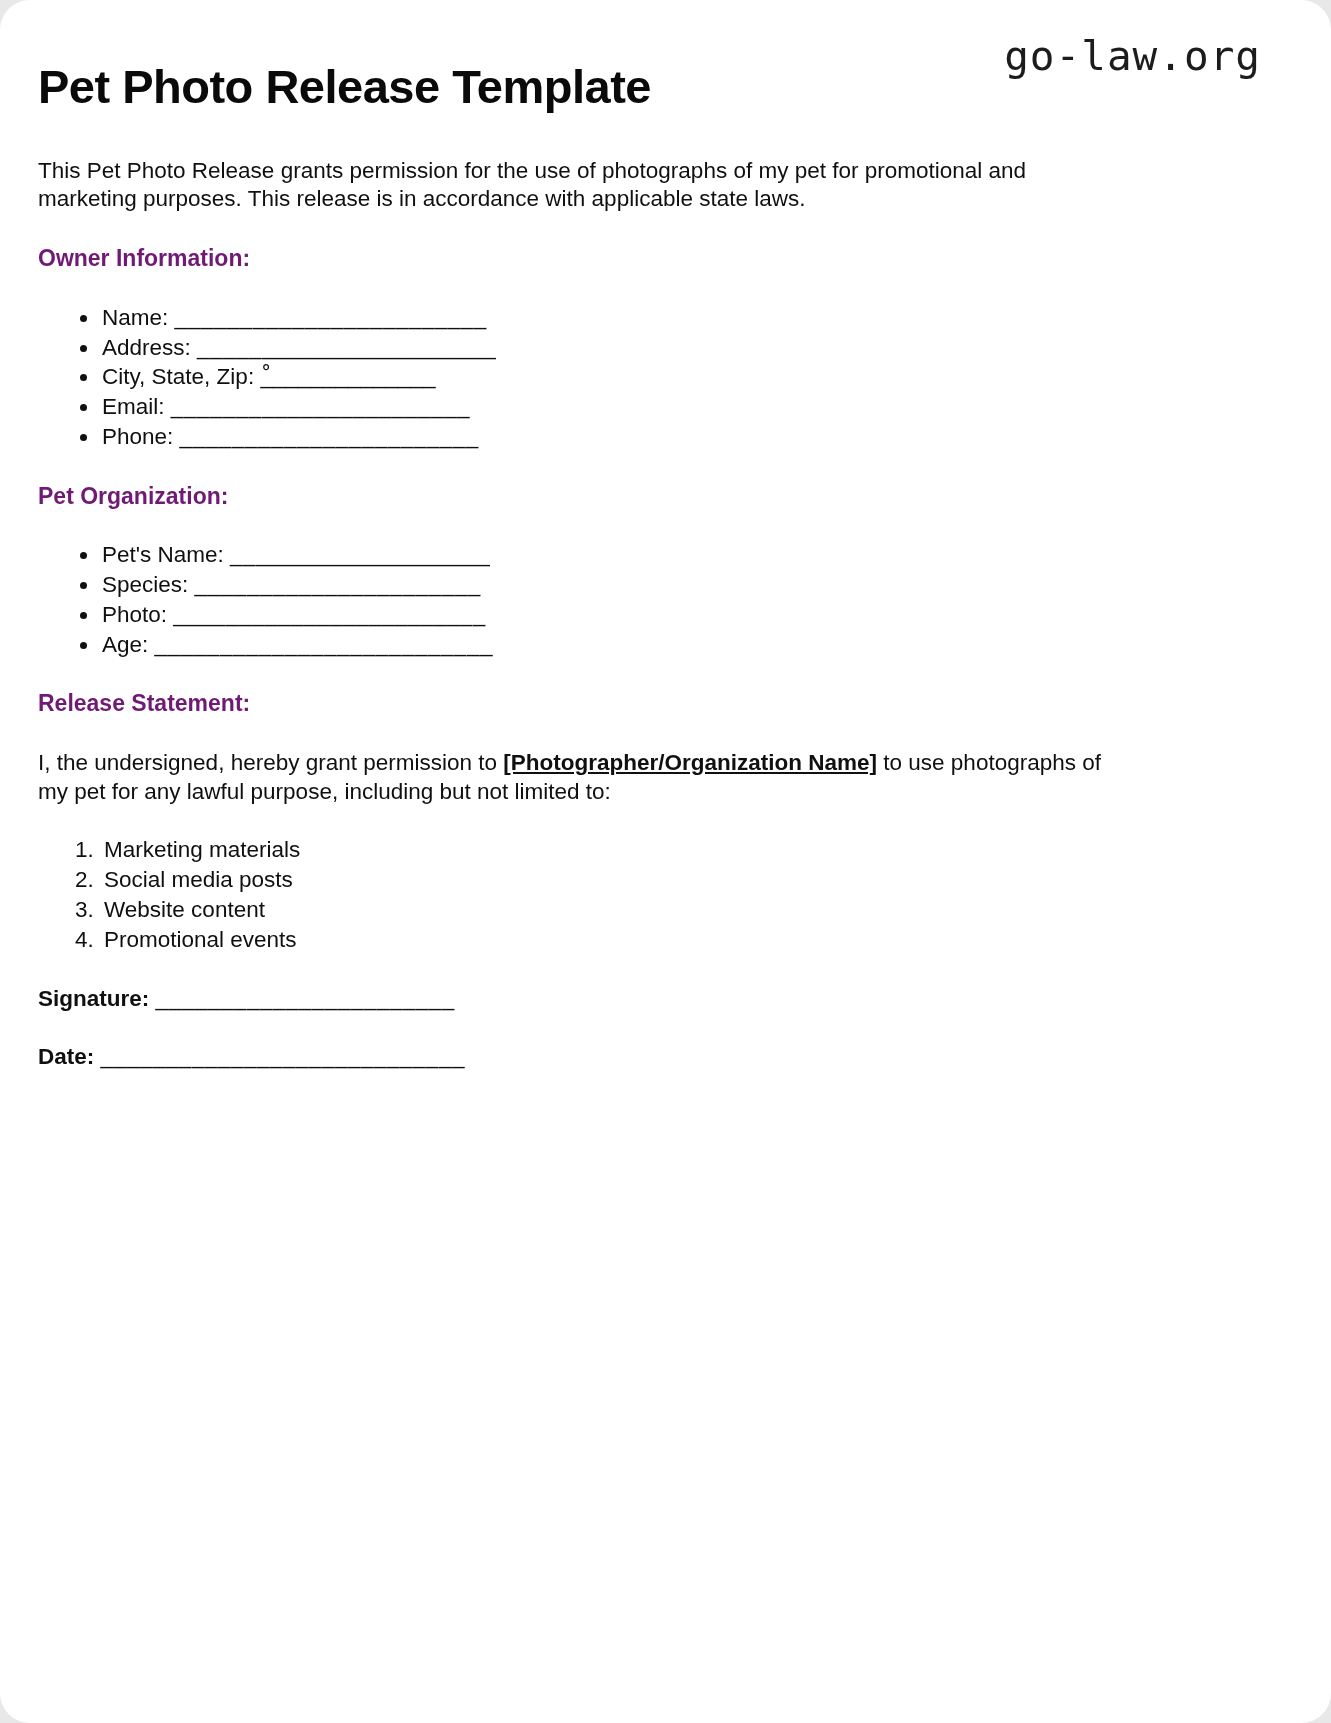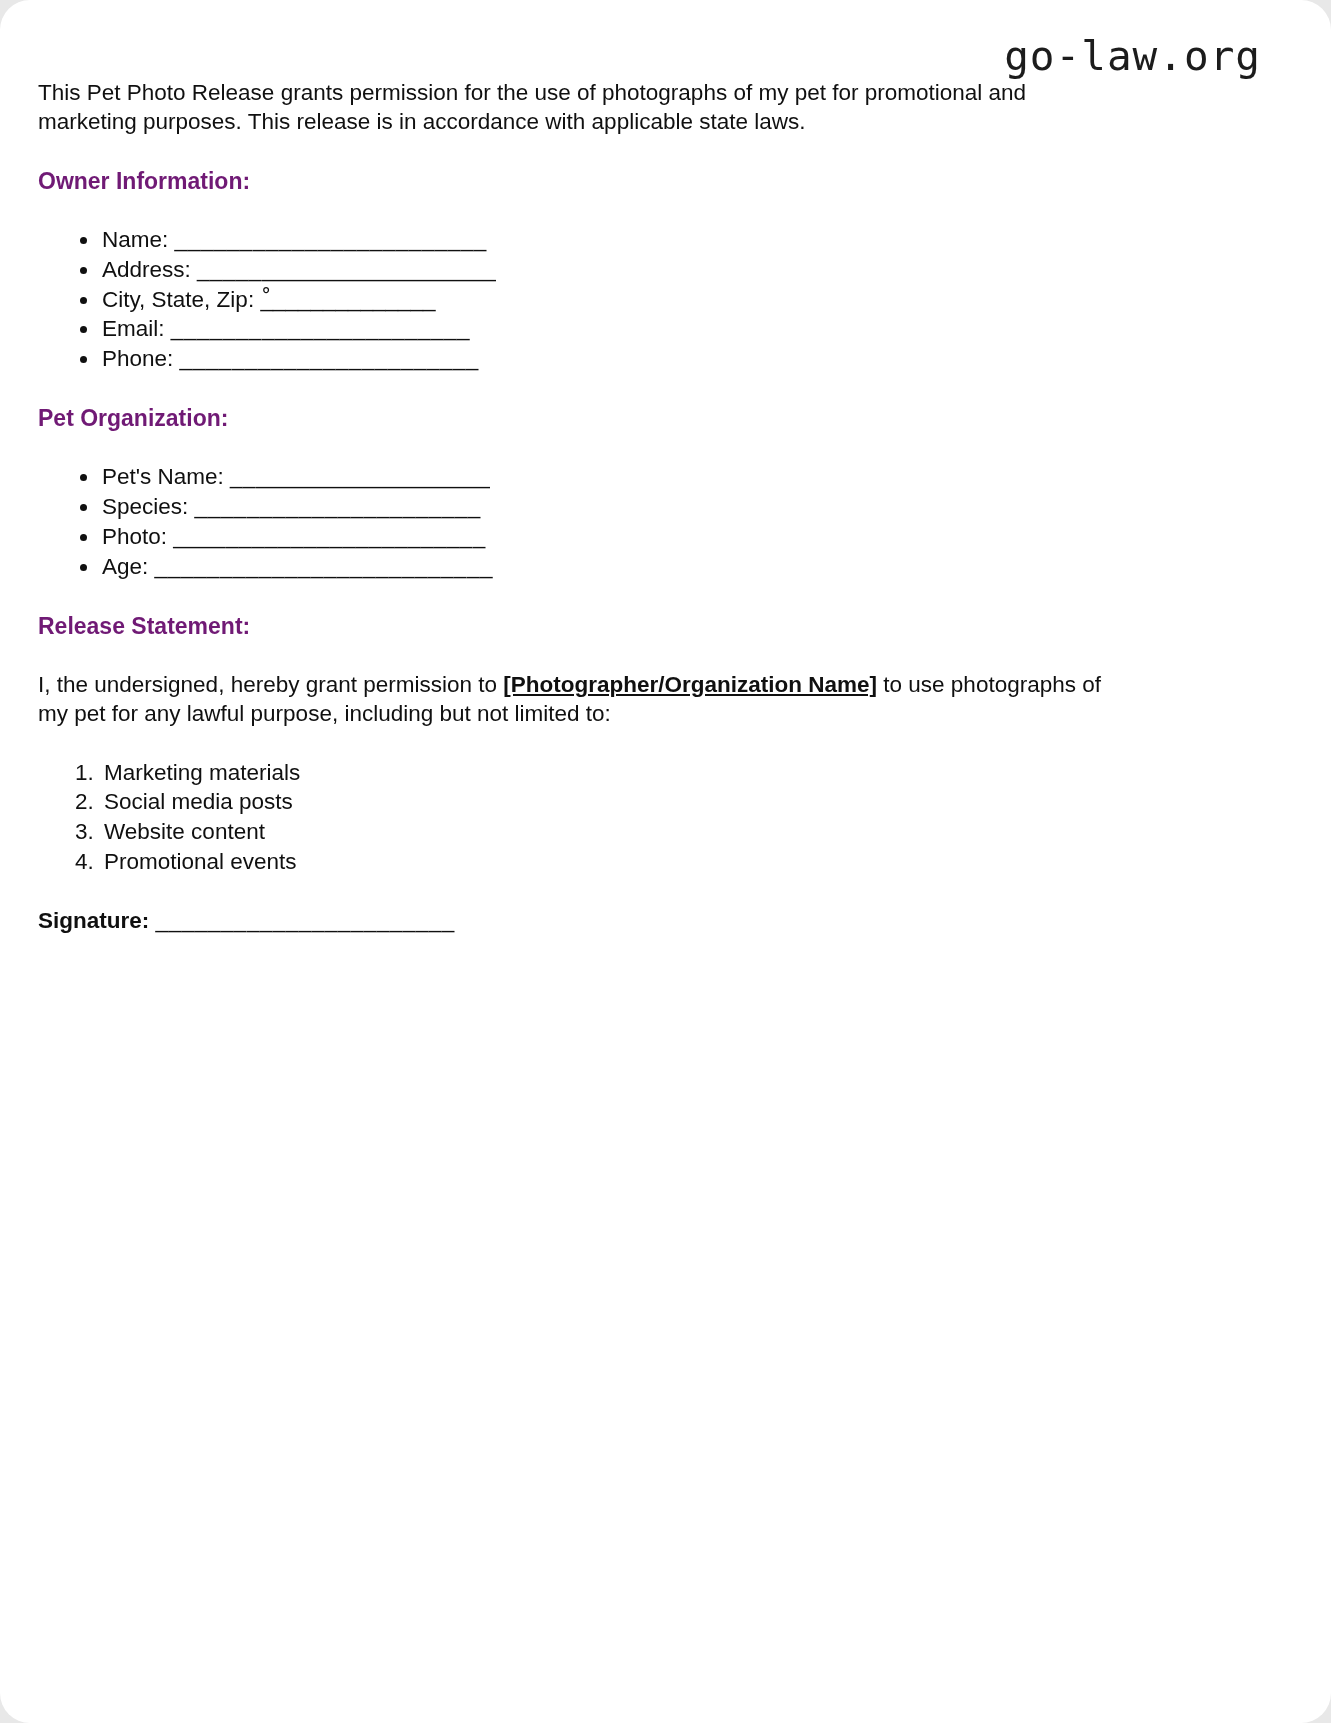--- a/index.html
+++ b/index.html
@@ -70,20 +70,21 @@
   .sign-row { margin: 0 0 30px 0; font-weight: 700; }
   .sign-row .blank { font-weight: 400; }
 </style>
 </head>
 <body>
 
 <div class="page">
 
   <div class="logo">go-law.org</div>
 
+  <h1 class="doc-title">Pet Photo Release Template</h1>
 
   <p class="para">This Pet Photo Release grants permission for the use of photographs of my pet for promotional and marketing purposes. This release is in accordance with applicable state laws.</p>
 
   <h2 class="section-heading">Owner Information:</h2>
 
   <ul class="field-list">
     <li><span>Name:</span> <span class="blank">________________________</span></li>
     <li><span>Address:</span> <span class="blank">_______________________</span></li>
     <li><span>City, State, Zip:</span> <span class="blank">ْ______________</span></li>
     <li><span>Email:</span> <span class="blank">_______________________</span></li>
@@ -106,14 +107,15 @@
   <ol class="purpose-list">
     <li>Marketing materials</li>
     <li>Social media posts</li>
     <li>Website content</li>
     <li>Promotional events</li>
   </ol>
 
 
   <p class="sign-row"><span>Signature:</span> <span class="blank">_______________________</span></p>
 
+  <p class="sign-row"><span>Date:</span> <span class="blank">____________________________</span></p>
 
 </div>
 
 </body></html>

